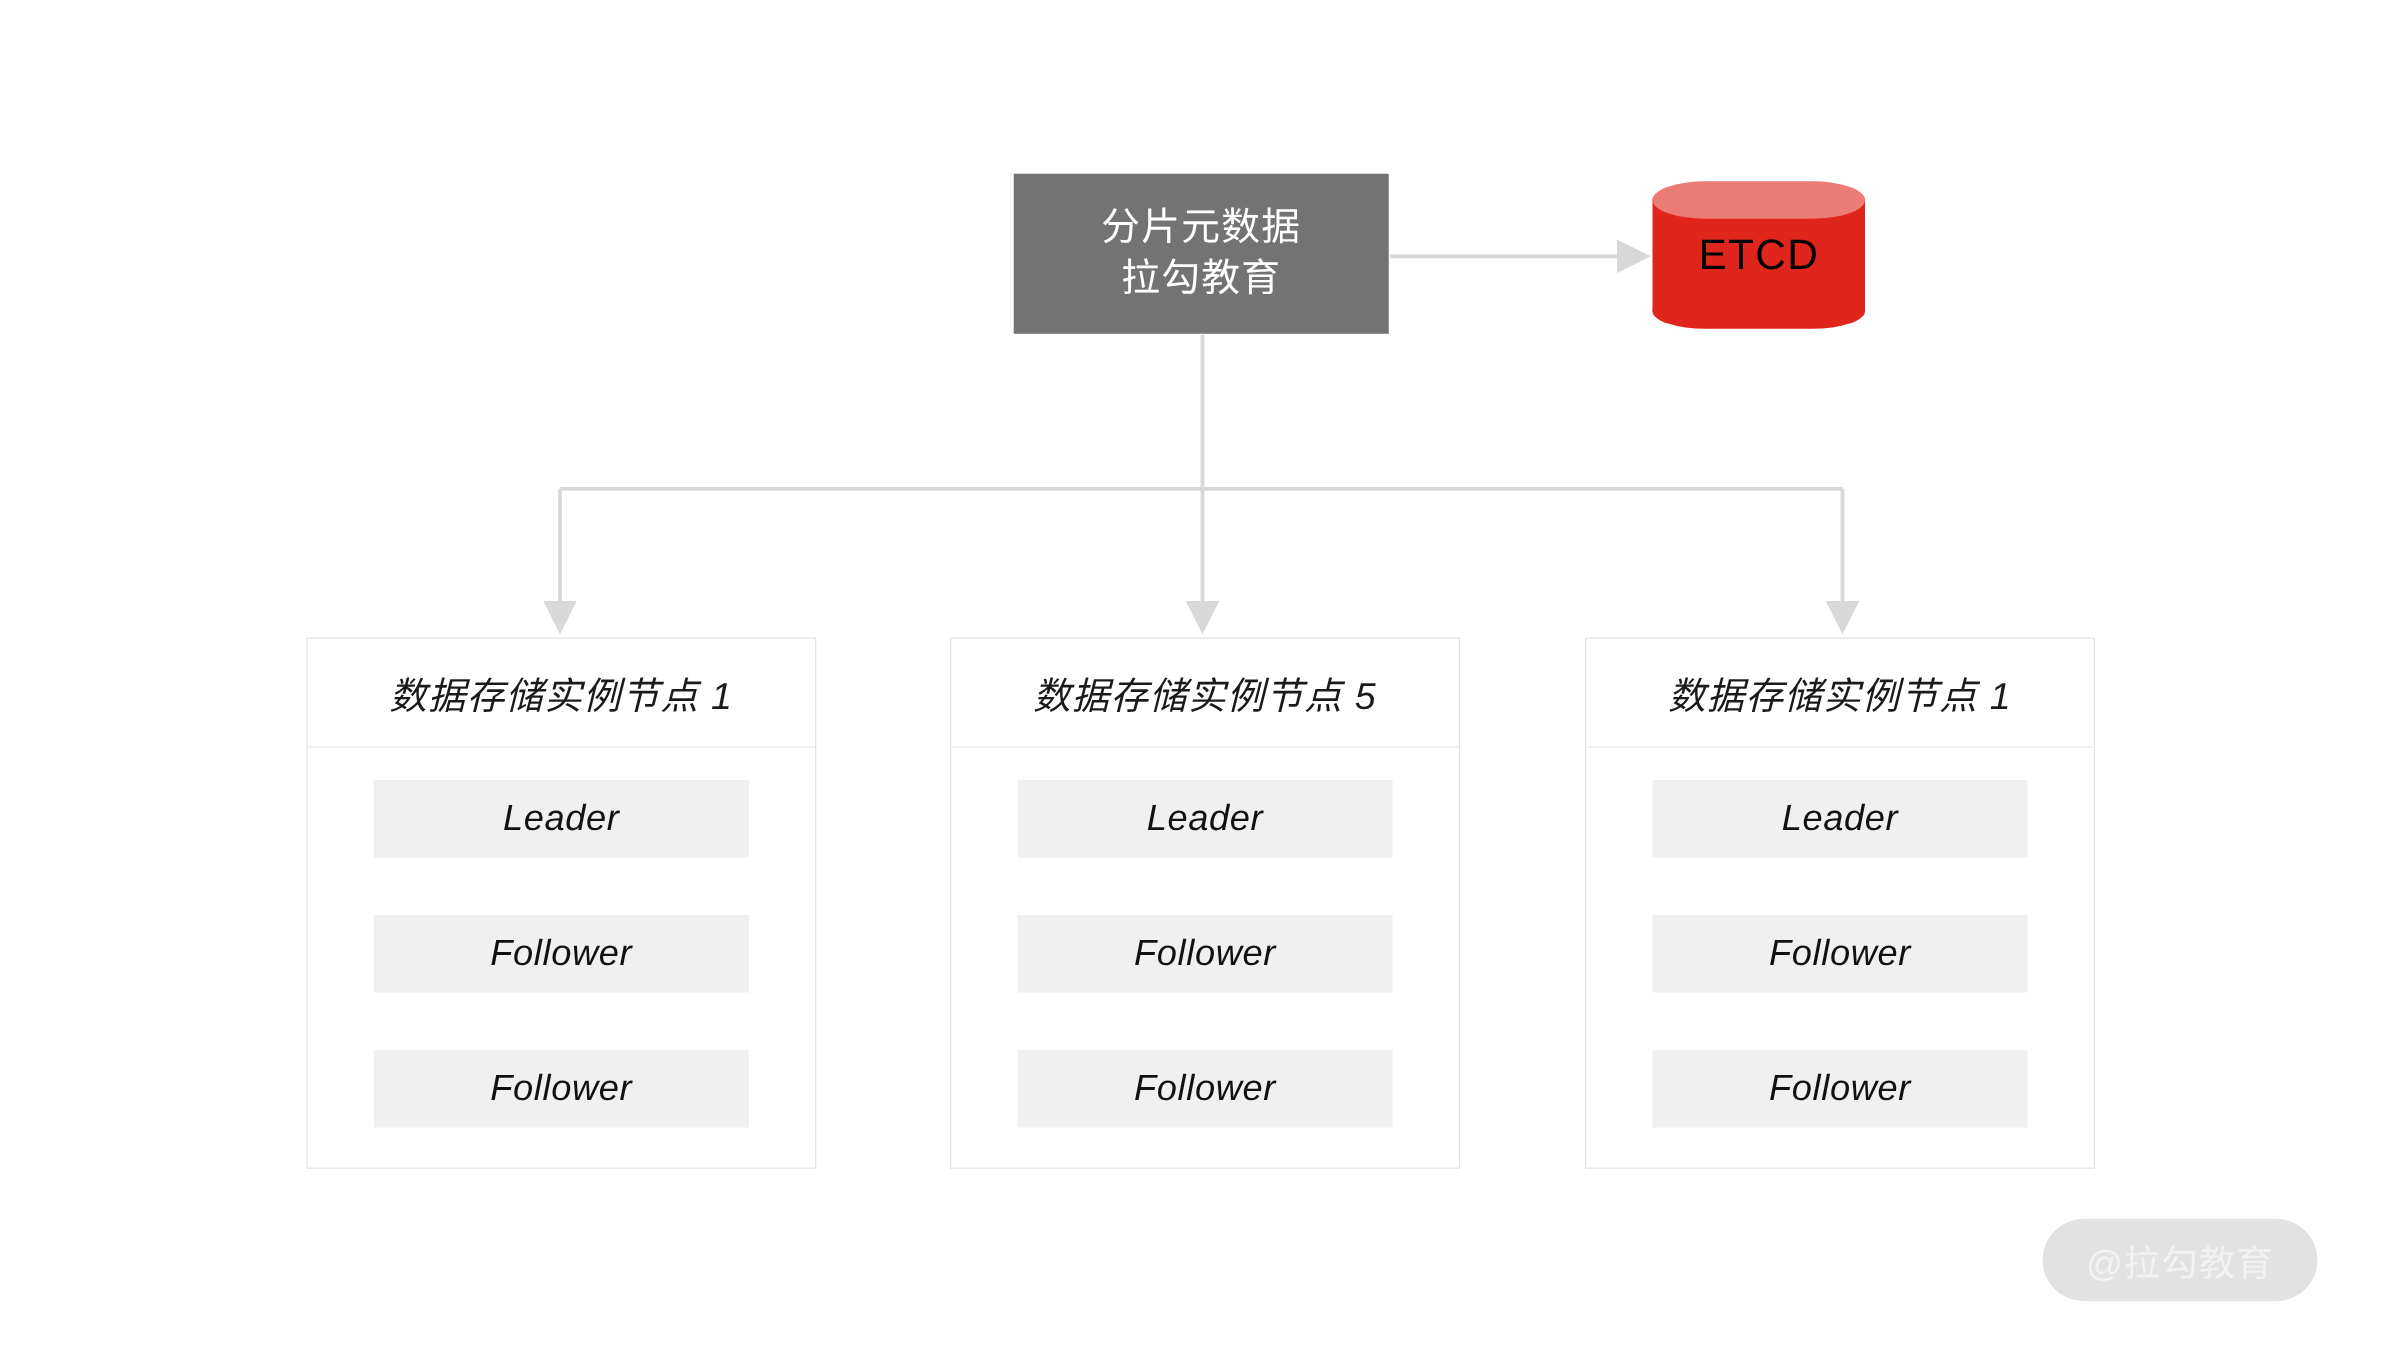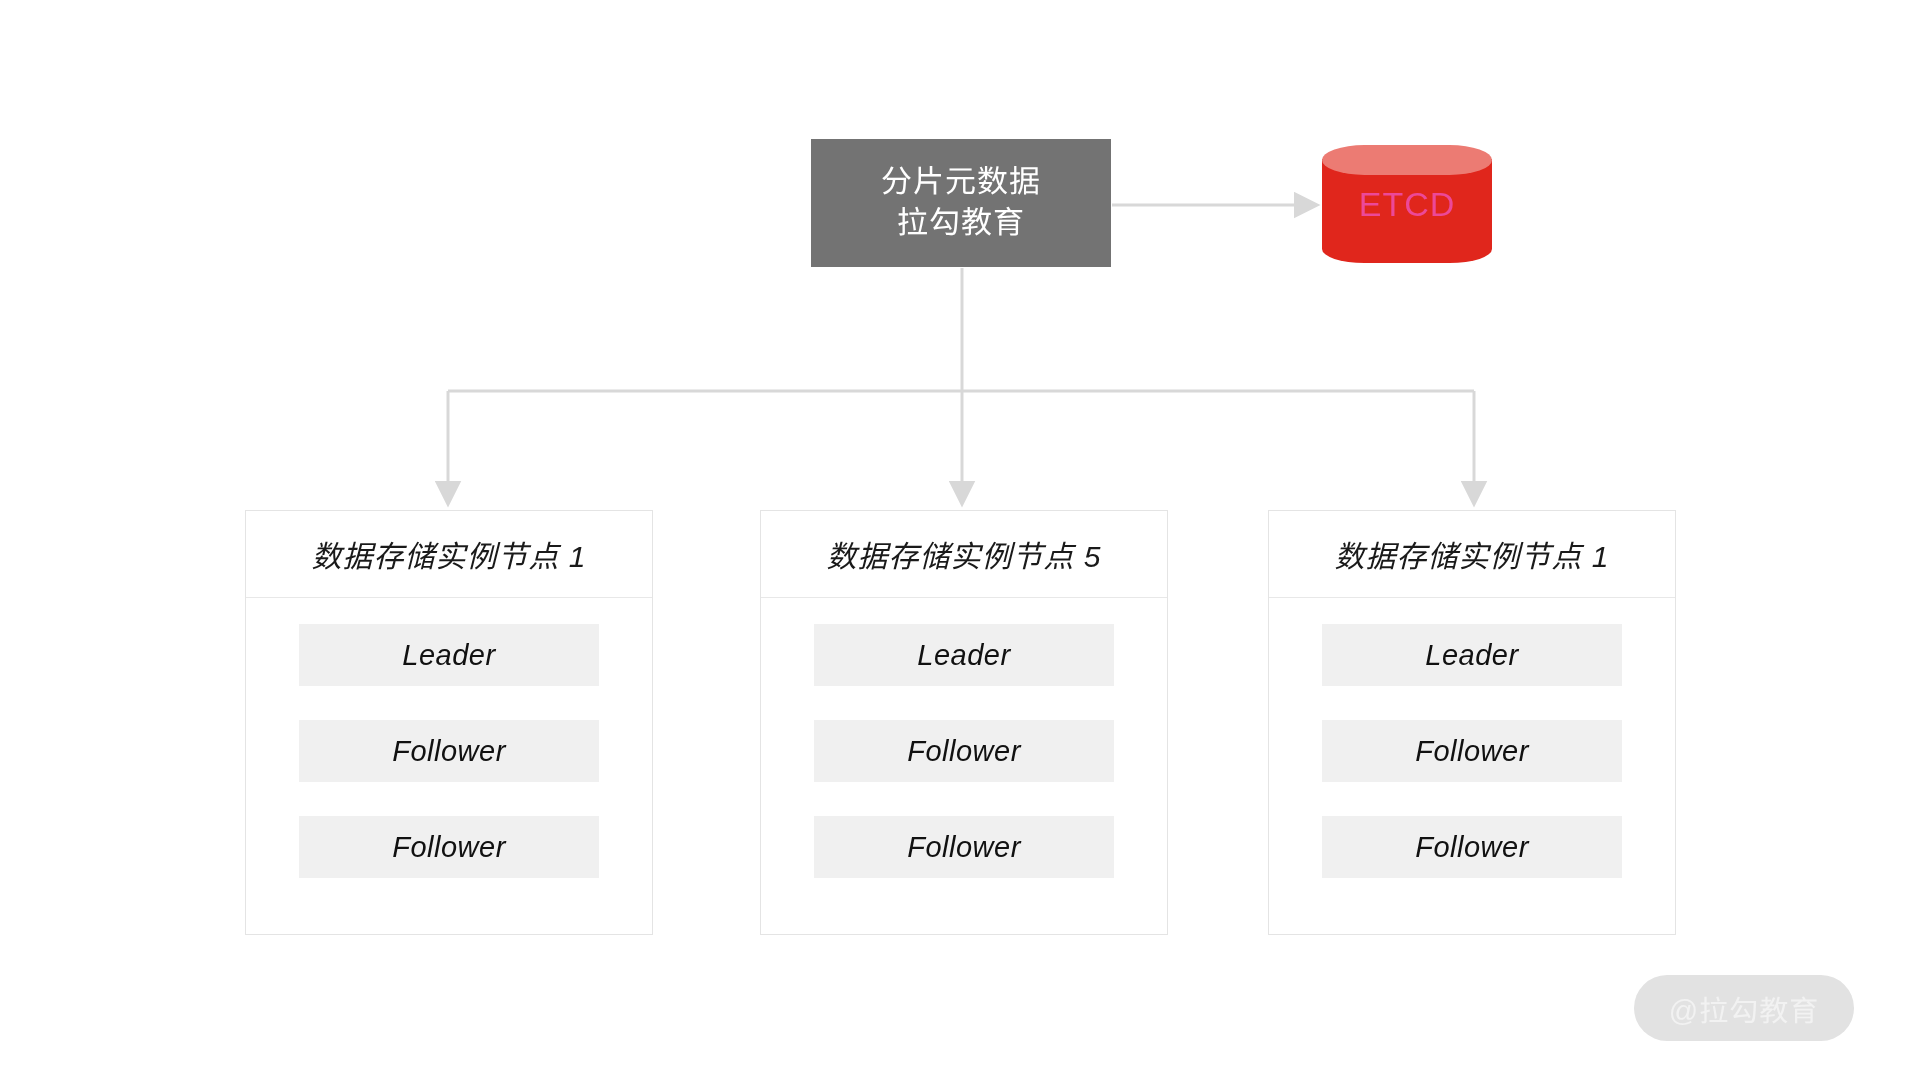--- a/index.html
+++ b/index.html
@@ -87,21 +87,21 @@
   }
   .cyl-label {
     position: absolute;
     left: 0;
     top: 14px;
     width: 170px;
     height: 90px;
     display: flex;
     align-items: center;
     justify-content: center;
-    color: #ec4899;
+    color: #000000;
     font-size: 34px;
     letter-spacing: 1px;
   }
 
   
   .node-box {
     position: absolute;
     top: 510px;
     width: 408px;
     height: 425px;
@@ -138,21 +138,21 @@
   }
   .role-chip {
     width: 300px;
     height: 62px;
     background: #F0F0F0;
     display: flex;
     align-items: center;
     justify-content: center;
     font-size: 29px;
     color: #111111;
-    margin-bottom: 34px;
+    margin-bottom: 46px;
     letter-spacing: 0.5px;
     box-sizing: border-box;
   }
   .role-chip:last-child { margin-bottom: 0; }
 
   
   .watermark {
     position: absolute;
     left: 1634px;
     top: 975px;

